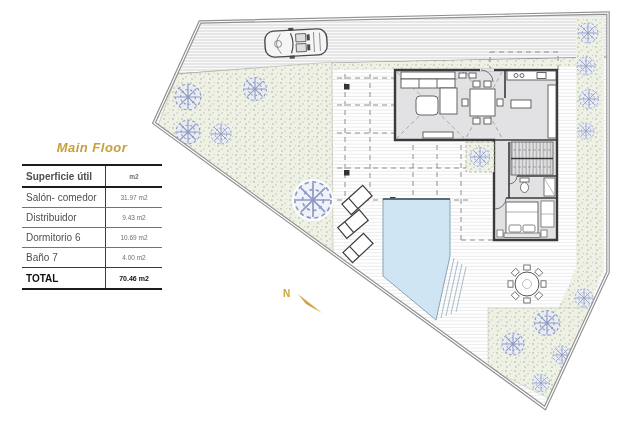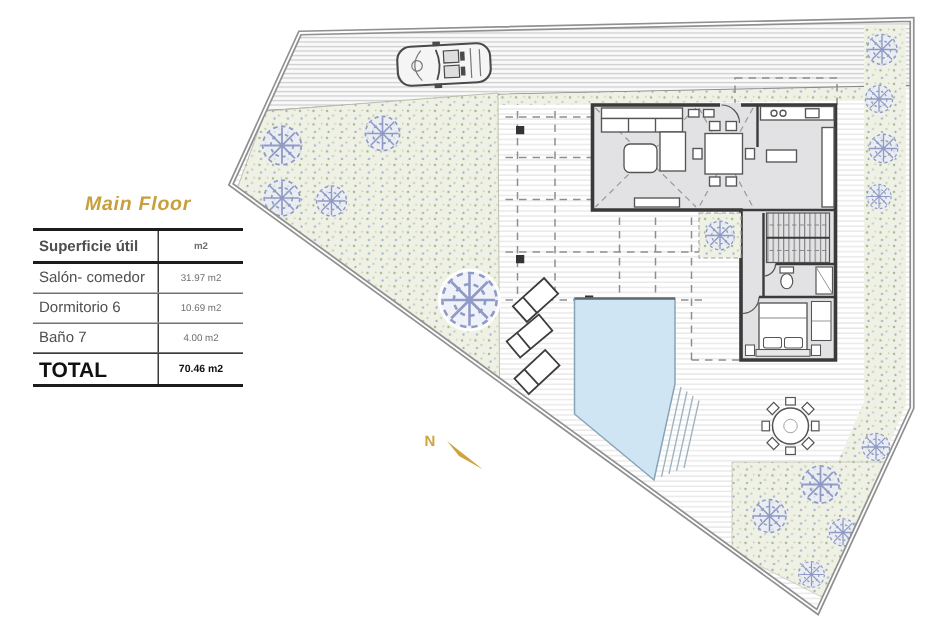--- a/index.html
+++ b/index.html
@@ -2,38 +2,38 @@
 <html><head>
 <meta charset="utf-8">
 <style>
   html,body{margin:0;padding:0;background:#ffffff;}
   #canvas{
     position:relative;width:630px;height:423px;background:#ffffff;overflow:hidden;
     font-family:"Liberation Sans",sans-serif;
   }
   #planSvg{position:absolute;left:0;top:0;}
   
-  .legend{position:absolute;left:22px;top:128px;width:140px;}
+  .legend{position:absolute;left:22px;top:140px;width:140px;}
   .legend-title{
     text-align:center;font-style:italic;font-weight:bold;font-size:13px;
     color:#c79f3d;letter-spacing:.5px;margin:0 0 9px 0;
   }
   .tbl{width:140px;border-top:2px solid #1c1c1c;border-bottom:2px solid #1c1c1c;}
   .t-row{display:flex;align-items:center;height:19px;border-bottom:1px solid #737373;}
   .t-row:last-child{border-bottom:none;}
   .t-row.header{height:20px;border-bottom:2px solid #1c1c1c;}
   .t-row.total{height:20px;border-top:1px solid #3c3c3c;margin-top:-1px;}
   .c1{width:84px;box-sizing:border-box;border-right:1px solid #3c3c3c;height:100%;
       display:flex;align-items:center;padding-left:4px;}
   .c2{flex:1;text-align:center;}
   .header .c1{font-size:8px;font-weight:bold;color:#111;}
   .header .c2{font-size:8px;font-weight:bold;color:#111;}
   .t-row .c1{font-size:10px;color:#4f4f4f;}
   .t-row .c2{font-size:6.5px;color:#6f6f6f;}
-  .total .c1{font-size:14px;font-weight:bold;color:#111;}
+  .total .c1{font-size:10px;font-weight:bold;color:#111;}
   .total .c2{font-size:7px;font-weight:bold;color:#111;}
 </style>
 </head>
 <body>
 
 <div id="canvas">
 
   <svg id="planSvg" width="630" height="423" viewBox="0 0 630 423">
     <defs>
       <clipPath id="plotClip">
@@ -297,20 +297,24 @@
     <div class="tbl">
       <div class="t-row header">
         <div class="c1">Superficie útil</div>
         <div class="c2">m2</div>
       </div>
       <div class="t-row">
         <div class="c1">Salón- comedor</div>
         <div class="c2">31.97 m2</div>
       </div>
       <div class="t-row">
+        <div class="c1">Distribuidor</div>
+        <div class="c2">9.43 m2</div>
+      </div>
+      <div class="t-row">
         <div class="c1">Dormitorio 6</div>
         <div class="c2">10.69 m2</div>
       </div>
       <div class="t-row">
         <div class="c1">Baño 7</div>
         <div class="c2">4.00 m2</div>
       </div>
       <div class="t-row total">
         <div class="c1">TOTAL</div>
         <div class="c2">70.46 m2</div>

